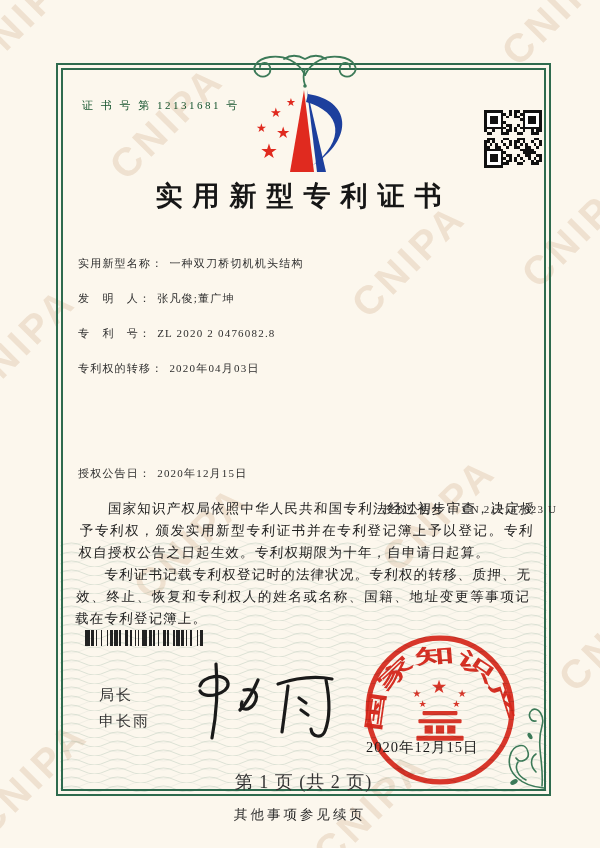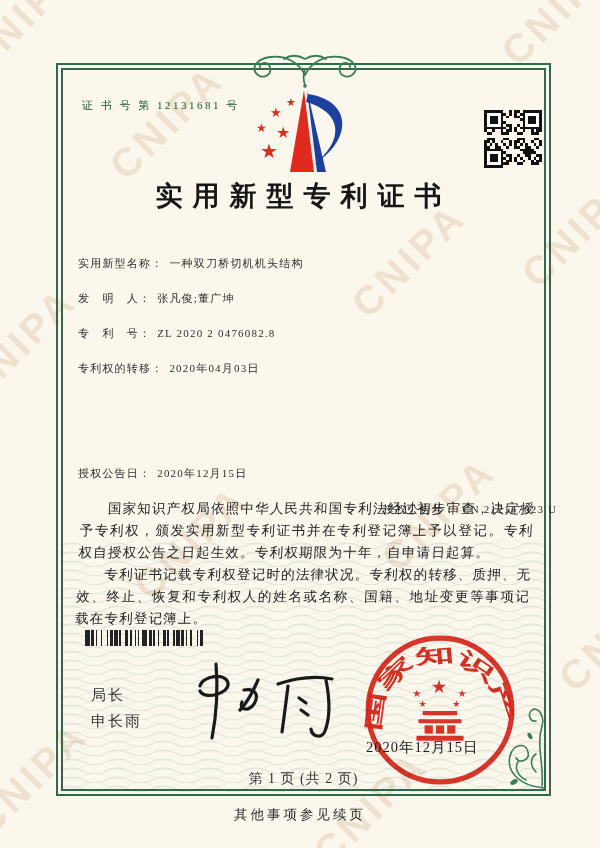--- a/index.html
+++ b/index.html
@@ -31,29 +31,29 @@
   .frow .lab{display:inline-block;}
   .frow .val{margin-left:6px;}
   .gr2{position:absolute;left:305px;top:0;margin-top:36px;}
 
   .para{position:absolute;left:78px;width:454px;font-size:13.5px;line-height:22px;
         color:#222;letter-spacing:1.2px;text-align:justify;transform:skewX(-3deg);}
   .para p{margin:0;text-indent:2em;}
 
   .barcode{position:absolute;left:85px;top:630px;width:152px;height:16px;}
 
-  .sig-label{position:absolute;left:91px;font-size:15px;color:#333;letter-spacing:2px;}
+  .sig-label{position:absolute;left:99px;font-size:15px;color:#333;letter-spacing:2px;}
   .sig-svg{position:absolute;left:178px;top:652px;}
 
   .seal{position:absolute;left:363px;top:633px;width:154px;height:154px;mix-blend-mode:multiply;}
   .seal-date{position:absolute;left:366px;top:738px;width:150px;font-size:14.5px;
              color:#1b1b1b;letter-spacing:1px;white-space:nowrap;}
 
   .page-num{position:absolute;left:56px;top:770px;width:495px;text-align:center;
-            font-size:14px;color:#333;letter-spacing:1px;}
+            font-size:18px;color:#333;letter-spacing:1px;}
   .cont-note{position:absolute;left:0;top:806px;width:600px;text-align:center;
              font-size:13.5px;color:#2b2b2b;letter-spacing:3px;transform:skewX(-3deg);}
 
   .ornament-top{position:absolute;left:240px;top:47px;}
   .ornament-corner{position:absolute;left:490px;top:696px;}
 </style>
 </head>
 <body>
 
 <div id="page">

